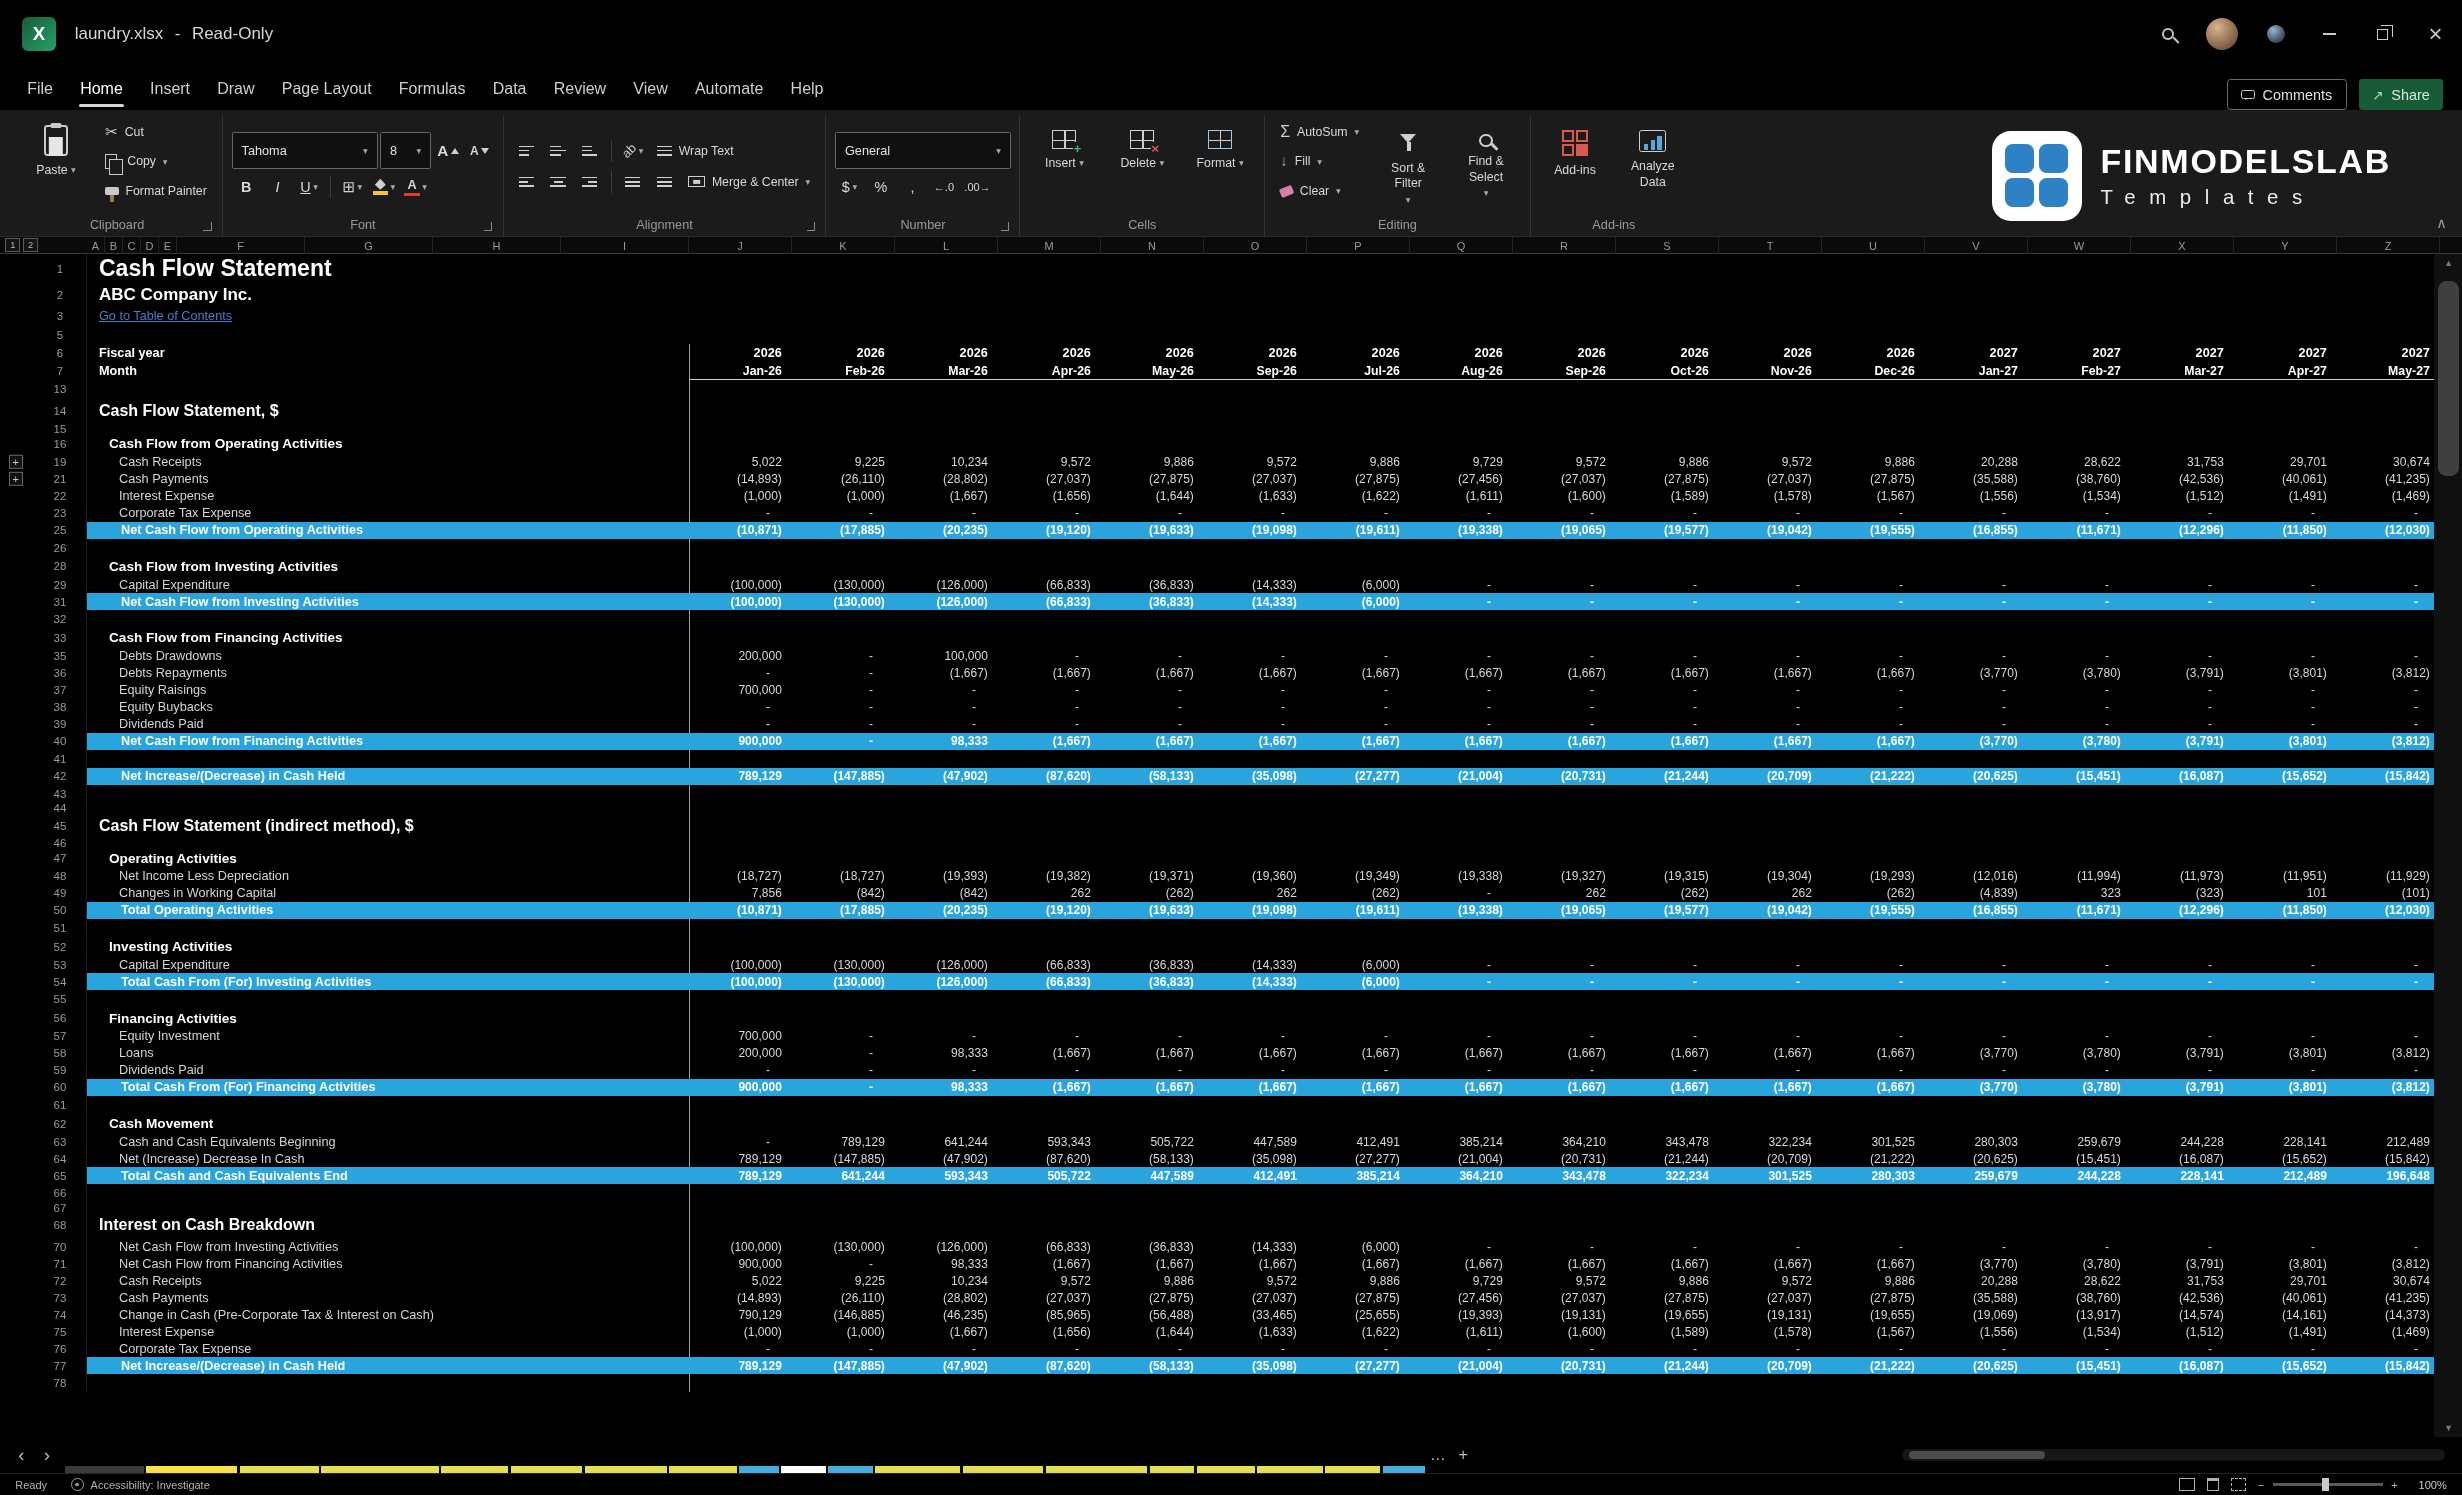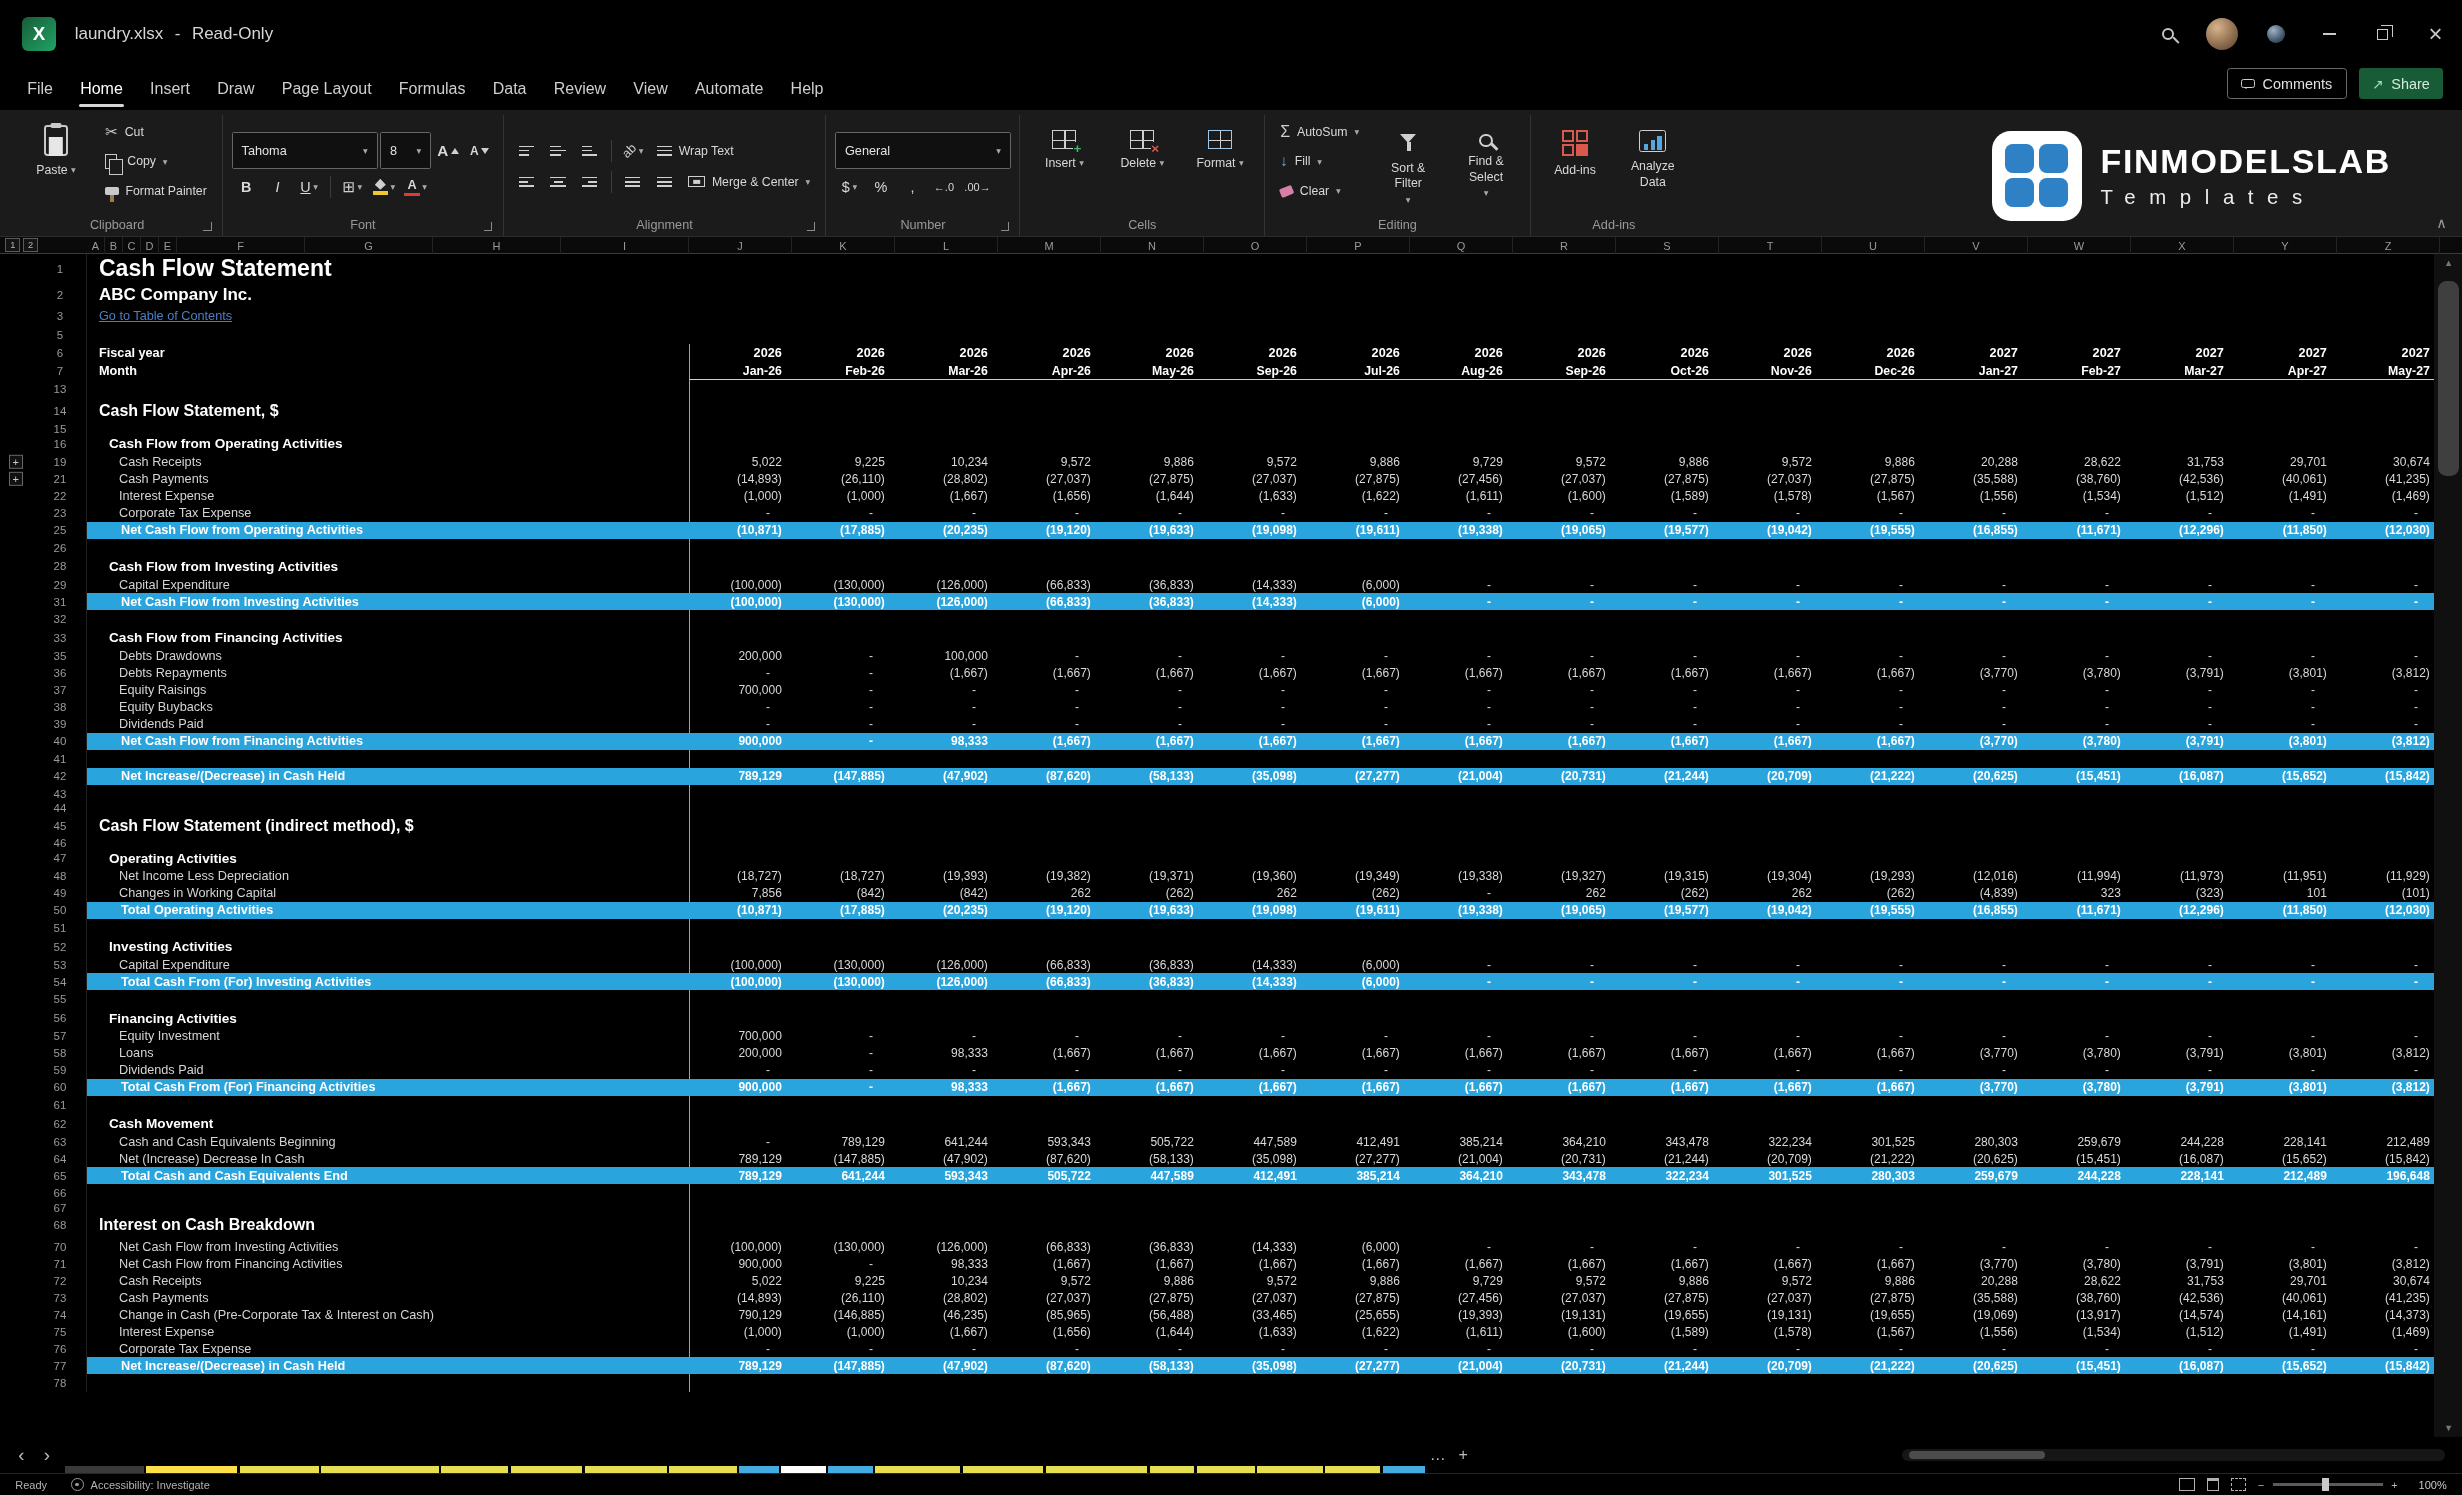--- a/index.html
+++ b/index.html
@@ -22,21 +22,21 @@
   .globe { width:18.7px; height:18.7px; border-radius:50%;
            background:radial-gradient(circle at 35% 30%, #9fb4c8, #45586c 60%, #1e2a36); }
   .winctl { width:53px; height:100%; display:flex; align-items:center; justify-content:center; color:#c9c9c9; }
   .minbar { width:13.6px; height:1.7px; background:#c9c9c9; }
   .restbox { width:11px; height:11px; border:1.3px solid #c9c9c9; position:relative; }
   .restbox::before { content:""; position:absolute; width:11px; height:11px; border-top:1.3px solid #c9c9c9;
                      border-right:1.3px solid #c9c9c9; top:-4.2px; left:2.5px; }
   .closex { font-size:24px; line-height:1; }
 
   
-  .menubar { height:42px; flex:none; display:flex; align-items:flex-start; padding-left:13.6px; background:#000; }
+  .menubar { height:42px; flex:none; display:flex; align-items:flex-end; padding-left:13.6px; background:#000; }
   .mitems { display:flex; align-items:center; height:100%; }
   .mitem { padding:0 13.6px; height:100%; display:flex; align-items:center; font-size:16px; color:#cfcfcf; position:relative; }
   .mitem.active { color:#fff; }
   .mitem.active::after { content:""; position:absolute; left:12px; right:12px; bottom:3.4px; height:2.5px;
                          background:#d6d6d6; border-radius:1.7px; }
   .mb-right { margin-left:auto; display:flex; align-items:center; gap:12px; margin-right:18.7px; }
   .btn-comments { height:31px; display:flex; align-items:center; gap:7.6px; padding:0 13.6px;
                   border:0.8px solid #6a6a6a; border-radius:3.4px; font-size:14.4px; color:#e0e0e0; }
   .bubble { width:13.6px; height:9.3px; border:1.7px solid #cfcfcf; border-radius:2.5px; position:relative; }
   .bubble::after { content:""; position:absolute; left:1.7px; bottom:-4.2px; border:2.5px solid transparent; border-top-color:#cfcfcf; }

